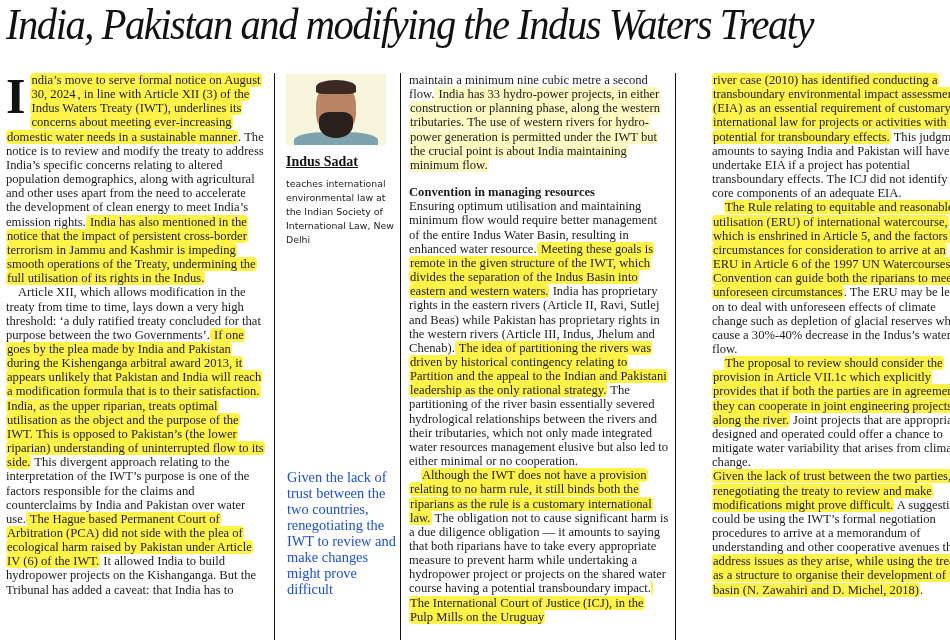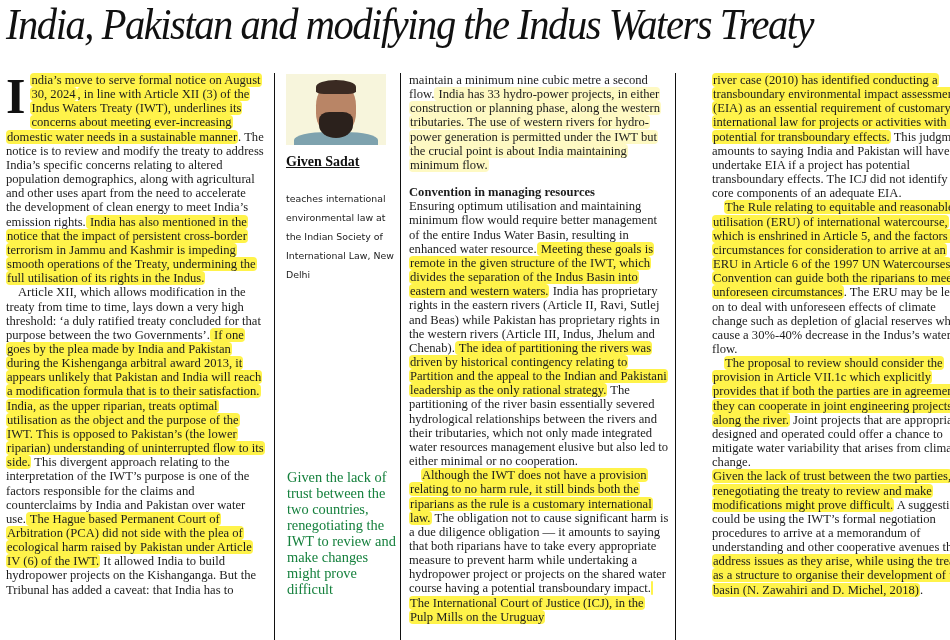--- a/index.html
+++ b/index.html
@@ -34,26 +34,26 @@
   }
   .photo .face { position: absolute; left: 30px; top: 8px; width: 40px; height: 52px; background: #b98566; border-radius: 45% 45% 40% 40%; }
   .photo .hair { position: absolute; left: 30px; top: 6px; width: 40px; height: 14px; background: #3a2a22; border-radius: 50% 50% 20% 20%; }
   .photo .beard { position: absolute; left: 33px; top: 38px; width: 34px; height: 26px; background: #2b211c; border-radius: 30% 30% 50% 50%; }
   .photo .shirt { position: absolute; left: 8px; top: 58px; width: 84px; height: 20px; background: #7ea2ae; border-radius: 40% 40% 0 0; }
   .author-name {
     font-family: "Liberation Serif", serif; font-weight: bold; font-size: 14px; text-decoration: underline;
     margin: 9px 0 0 5px; color: #111;
   }
   .author-bio {
-    font-family: "DejaVu Sans", sans-serif; font-size: 9.4px; line-height: 19px; color: #222;
-    margin: 19px 0 0 5px; width: 115px;
+    font-family: "DejaVu Sans", sans-serif; font-size: 9.4px; line-height: 14px; color: #222;
+    margin: 7px 0 0 5px; width: 115px;
   }
   .pullquote {
     position: absolute; left: 287px; top: 469px; width: 110px;
-    font-family: "Liberation Serif", serif; font-size: 14.4px; line-height: 16px; color: #15803d;
+    font-family: "Liberation Serif", serif; font-size: 14.4px; line-height: 16px; color: #1d4ed8;
   }
 </style>
 </head>
 <body>
 
 <h1 class="headline">India, Pakistan and modifying the Indus Waters Treaty</h1>
 
 <div class="col col1">
   <p>
     <span class="dropcap">I</span><span><span class="hl" style="background: rgb(255, 243, 74);">ndia’s move to serve formal notice on August 30, 2024</span><span class="hl" style="background: rgb(255, 243, 74);">, in line with Article XII (3) of the Indus Waters Treaty (IWT), underlines its concerns about meeting ever-increasing domestic water needs in a sustainable manner</span><span>. The notice is to review and modify the treaty to address India’s specific concerns relating to altered population demographics, along with agricultural and other uses apart from the need to accelerate the development of clean energy to meet India’s emission rights.</span><span class="hl" style="background: rgb(255, 243, 74);"> India has also mentioned in the notice that the impact of persistent cross-border terrorism in Jammu and Kashmir is impeding smooth operations of the Treaty, undermining the full utilisation of its rights in the Indus.</span></span>
@@ -64,21 +64,21 @@
 
 <div class="vline" style="left:274px; top:73px; height:567px;"></div>
 
 <div class="author-box">
   <div class="photo">
     <div class="shirt"></div>
     <div class="face"></div>
     <div class="hair"></div>
     <div class="beard"></div>
   </div>
-  <div class="author-name">Given Sadat</div>
+  <div class="author-name">Indus Sadat</div>
   <div class="author-bio">teaches international environmental law at the Indian Society of International Law, New Delhi</div>
 </div>
 
 <div class="pullquote">Given the lack of trust between the two countries, renegotiating the IWT to review and make changes might prove difficult</div>
 
 <div class="vline" style="left:400px; top:73px; height:567px;"></div>
 
 <div class="col col3">
   <p><span><span>maintain a minimum nine cubic metre a second flow.</span><span class="hl" style="background: #fef9c3;"> India has 33 hydro-power projects, in either construction or planning phase, along the western tributaries. The use of western rivers for hydro-power generation is permitted under the IWT but the crucial point is about India maintaining minimum flow.</span></span></p>
   <p class="subhead">Convention in managing resources</p>

